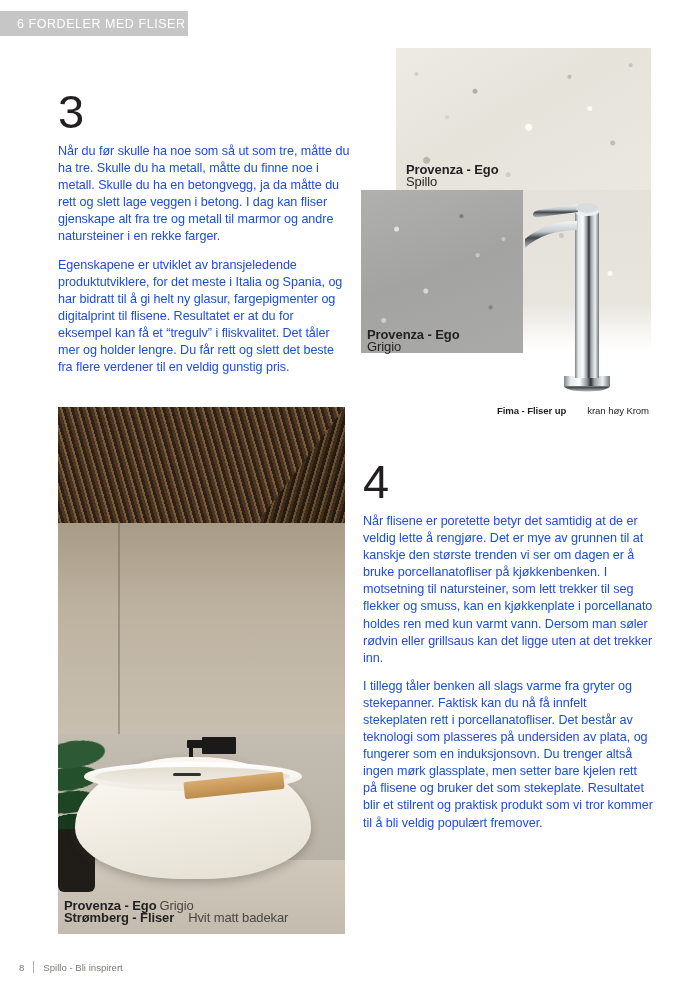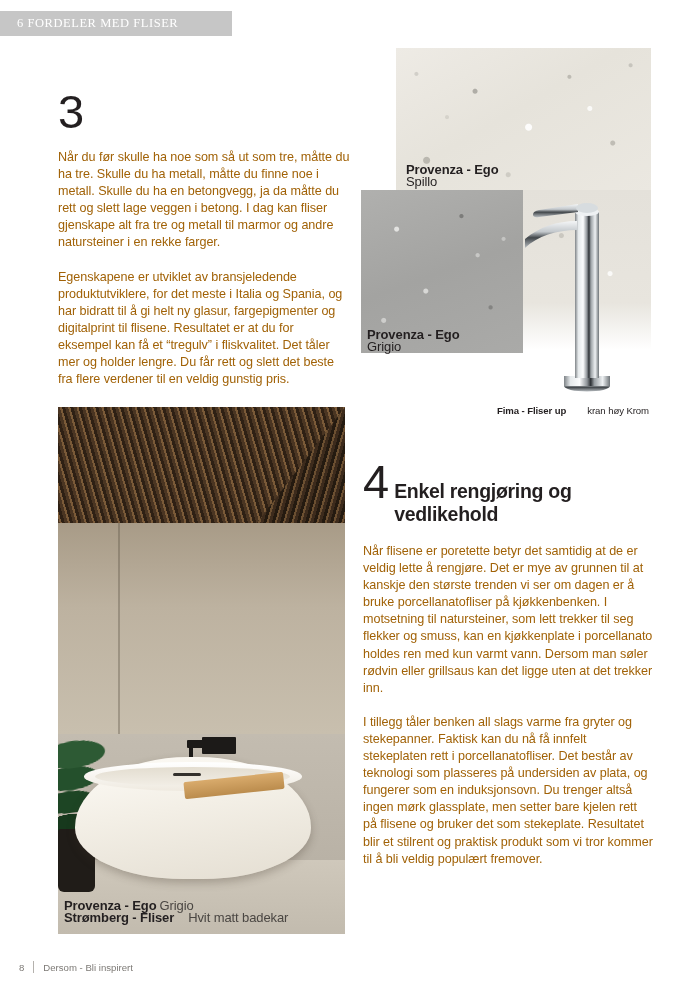--- a/index.html
+++ b/index.html
@@ -9,23 +9,23 @@
     font-family:"Liberation Sans", sans-serif;
     color:#231f20;
     position:relative;
     overflow:hidden;
   }
 
   
   .header-tab{
     position:absolute;
     left:0; top:11px;
-    width:232px; height:25px;
+    width:188px; height:25px;
     background:#c6c6c6;
-    display:flex; align-items:center;font-family:Liberation Serif, serif;
+    display:flex; align-items:center;
   }
   .header-tab-label{
     color:#ffffff;
     font-size:12.5px;
     letter-spacing:.55px;
     padding-left:17px;
     white-space:nowrap;
     font-weight:400;
   }
 
@@ -43,22 +43,22 @@
     font-weight:600;
     letter-spacing:-.3px;
     margin-left:6px;
     color:#231f20;
   }
 
   .body-p{
     font-size:12.6px;
     line-height:17.1px;
     letter-spacing:-.05px;
-    color:#a16207;
-    margin-top:17px;
+    color:#1d4ed8;
+    margin-top:11px;
   }
 
   
   #section-three{
     position:absolute;
     left:58px; top:92px;
     width:292px;
   }
 
   
@@ -323,21 +323,20 @@
     <ellipse cx="64" cy="18" rx="11" ry="5" fill="#d7dcdf"></ellipse>
   </svg>
 </div>
 <div class="cap" id="cap-faucet">
   <span style="font-weight:700;">Fima - Fliser up</span><span class="reg" style="margin-left:21px;">kran høy Krom</span>
 </div>
 
 <div id="section-four">
   <div class="sec-head">
     <span class="sec-num">4</span>
-    <span class="sec-title">Enkel rengjøring og vedlikehold</span>
   </div>
   <p class="body-p">Når flisene er poretette betyr det samtidig at de er veldig lette å rengjøre. Det er mye av grunnen til at kanskje den største trenden vi ser om dagen er å bruke porcellanatofliser på kjøkkenbenken. I motsetning til natursteiner, som lett trekker til seg flekker og smuss, kan en kjøkkenplate i porcellanato holdes ren med kun varmt vann. Dersom man søler rødvin eller grillsaus kan det ligge uten at det trekker inn.</p>
   <p class="body-p">I tillegg tåler benken all slags varme fra gryter og stekepanner. Faktisk kan du nå få innfelt stekeplaten rett i porcellanatofliser. Det består av teknologi som plasseres på undersiden av plata, og fungerer som en induksjonsovn. Du trenger altså ingen mørk glassplate, men setter bare kjelen rett på flisene og bruker det som stekeplate. Resultatet blir et stilrent og praktisk produkt som vi tror kommer til å bli veldig populært fremover.</p>
 </div>
 
 <div class="photo" id="img-bath">
   <div class="ceiling"></div>
   <div class="wall-upper"></div>
   <div class="wall-corner"></div>
   <div class="wall-lower"></div>
@@ -358,14 +357,14 @@
     <span style="font-weight:700;">Provenza - Ego</span><span class="reg" style="margin-left:3px;color:#4a4642;">Grigio</span>
   </span>
   <span class="line">
     <span style="font-weight:700;">Strømberg - Fliser</span><span class="reg" style="margin-left:14px;color:#4a4642;">Hvit matt badekar</span>
   </span>
 </div>
 
 <div class="footer">
   <span class="pg">8</span>
   <span class="divider"></span>
-  <span>Dersom - Bli inspirert</span>
+  <span>Spillo - Bli inspirert</span>
 </div>
 
 </body></html>

